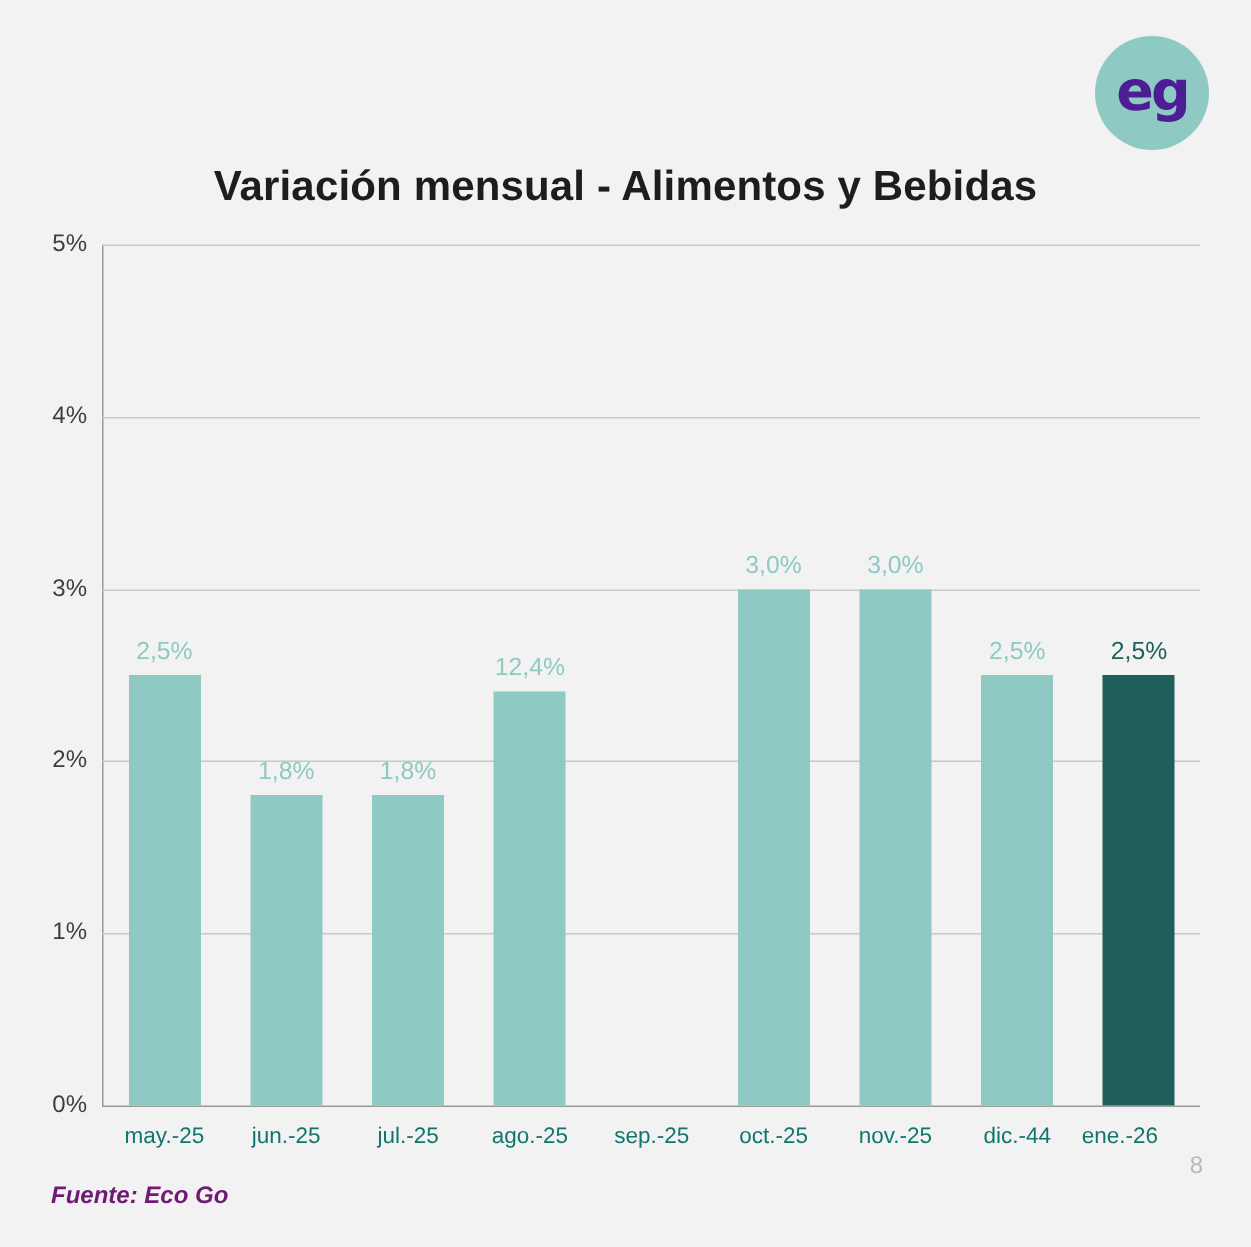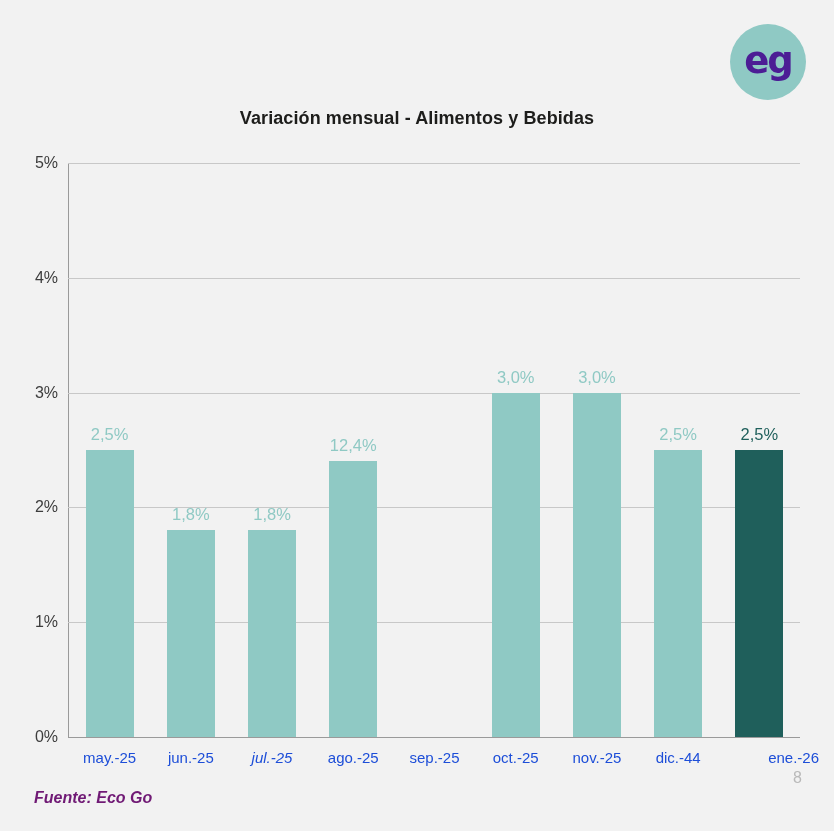--- a/index.html
+++ b/index.html
@@ -42,21 +42,21 @@
     padding-bottom: 4px;
   }
 
   
   #chart-title {
     position: absolute;
     top: 108px;
     left: 0;
     width: 834px;
     text-align: center;
-    font-size: 18px;
+    font-size: 28px;
     font-weight: bold;
     color: #1d1d1b;
     letter-spacing: .1px;
   }
 
   
   #chart {
     position: absolute;
     left: 0;
     top: 150px;
@@ -126,21 +126,21 @@
   .bar-label.highlight {
     color: #1f5f5b;
   }
   .cat-label {
     position: absolute;
     bottom: 4px;
     left: 0;
     width: 81px;
     text-align: center;
     font-size: 15px;
-    color: #1d4ed8;
+    color: #0f766e;
     margin-top: 31px;
   }
 
   
   #source {
     position: absolute;
     left: 34px;
     bottom: 24px;
     font-size: 16px;
     font-style: italic;
@@ -192,21 +192,21 @@
       <div class="cat-label" style="left: 0px; width: 81.2222px; position: absolute; bottom: 4px;">may.-25</div>
       <div class="bar-slot" style="left: 81.2222px; width: 81.2222px;">
         <div class="bar" style="height: 206.64px; left: 16.6111px; background: rgb(143, 201, 196);"></div>
         <div class="bar-label" style="width: 81.2222px; bottom: 212.64px;">1,8%</div>
       </div>
       <div class="cat-label" style="left: 81.2222px; width: 81.2222px; position: absolute; bottom: 4px;">jun.-25</div>
       <div class="bar-slot" style="left: 162.444px; width: 81.2222px;">
         <div class="bar" style="height: 206.64px; left: 16.6111px; background: rgb(143, 201, 196);"></div>
         <div class="bar-label" style="width: 81.2222px; bottom: 212.64px;">1,8%</div>
       </div>
-      <div class="cat-label" style="left: 162.444px; width: 81.2222px; position: absolute; bottom: 4px; font-style: italic;">jul.-25</div>
+      <div class="cat-label" style="left: 162.444px; width: 81.2222px; position: absolute; bottom: 4px;">jul.-25</div>
       <div class="bar-slot" style="left: 243.667px; width: 81.2222px;">
         <div class="bar" style="height: 275.52px; left: 16.6111px; background: rgb(143, 201, 196);"></div>
         <div class="bar-label" style="width: 81.2222px; bottom: 281.52px;">12,4%</div>
       </div>
       <div class="cat-label" style="left: 243.667px; width: 81.2222px; position: absolute; bottom: 4px;">ago.-25</div>
       <div class="cat-label" style="left: 324.889px; width: 81.2222px; position: absolute; bottom: 4px;">sep.-25</div>
       <div class="bar-slot" style="left: 406.111px; width: 81.2222px;">
         <div class="bar" style="height: 344.4px; left: 16.6111px; background: rgb(143, 201, 196);"></div>
         <div class="bar-label" style="width: 81.2222px; bottom: 350.4px;">3,0%</div>
       </div>
@@ -218,18 +218,18 @@
       <div class="cat-label" style="left: 487.333px; width: 81.2222px; position: absolute; bottom: 4px;">nov.-25</div>
       <div class="bar-slot" style="left: 568.556px; width: 81.2222px;">
         <div class="bar" style="height: 287px; left: 16.6111px; background: rgb(143, 201, 196);"></div>
         <div class="bar-label" style="width: 81.2222px; bottom: 293px;">2,5%</div>
       </div>
       <div class="cat-label" style="left: 568.556px; width: 81.2222px; position: absolute; bottom: 4px;">dic.-44</div>
       <div class="bar-slot" style="left: 649.778px; width: 81.2222px;">
         <div class="bar highlight" style="height: 287px; left: 16.6111px; background: rgb(31, 95, 91);"></div>
         <div class="bar-label highlight" style="width: 81.2222px; bottom: 293px;">2,5%</div>
       </div>
-      <div class="cat-label" style="left: 684px; width: 81.2222px; position: absolute; bottom: 4px;">ene.-26</div>
+      <div class="cat-label" style="left: 637px; width: 81.2222px; position: absolute; bottom: 4px;">ene.-26</div>
     </div>
 </div>
 
 <div id="source">Fuente: Eco Go</div>
 <div id="page-number">8</div>
 
 </body></html>

